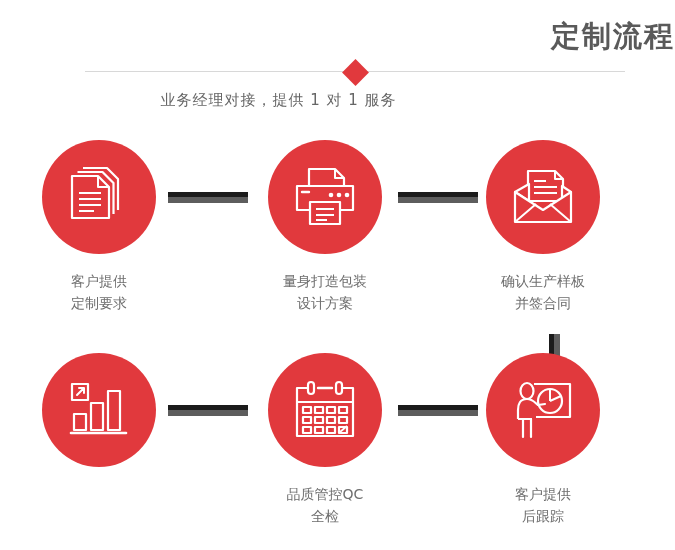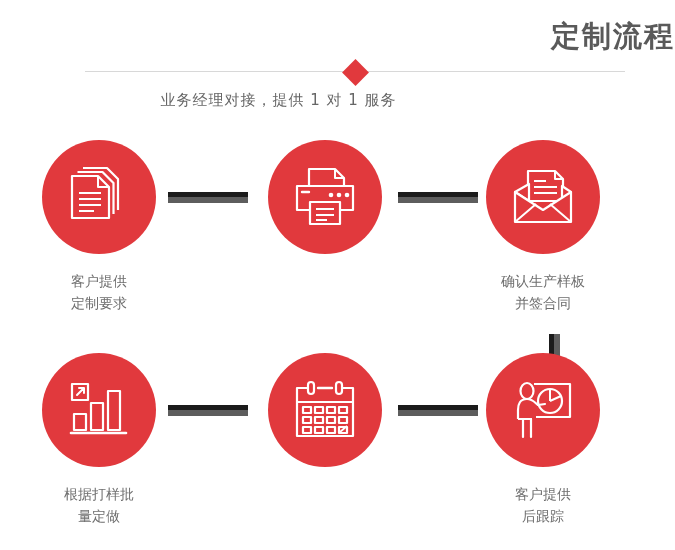--- a/index.html
+++ b/index.html
@@ -214,20 +214,22 @@
           <path d="M42 3 V12 H51" stroke-width="2"></path>
           <path d="M4 20 H60 V44 H4 Z"></path>
           <path d="M9 26 H16" stroke-width="2.4" stroke-linecap="round"></path>
           <circle cx="38" cy="29" r="2.3" fill="#ffffff" stroke="none"></circle>
           <circle cx="46" cy="29" r="2.3" fill="#ffffff" stroke="none"></circle>
           <circle cx="54" cy="29" r="2.3" fill="#ffffff" stroke="none"></circle>
           <path d="M17 36 H47 V58 H17 Z" fill="#e1393d"></path>
           <path d="M23 43 H41 M23 49 H41 M23 54 H34" stroke-width="2" stroke-linecap="butt"></path>
         </svg>
       </div>
+      <div class="step-label">量身打造包装
+设计方案</div>
     </div>
 
     <div class="connector-h after-col-2">
       <div class="bar-dark"></div>
       <div class="bar-light"></div>
     </div>
 
     <div class="step col-3">
       <div class="step-circle">
         <svg width="64" height="58" viewBox="0 0 64 58" fill="none" stroke="#ffffff" stroke-width="2.2" stroke-linejoin="round">
@@ -256,22 +258,20 @@
       <div class="step-circle">
         <svg width="60" height="58" viewBox="0 0 60 58" fill="none" stroke="#ffffff" stroke-width="2.2" stroke-linejoin="round">
           <path d="M3 3 H19 V19 H3 Z"></path>
           <path d="M8 14 L15 7 M15 7 H10 M15 7 V12" stroke-width="2" stroke-linecap="round"></path>
           <path d="M5 33 H17 V49 H5 Z"></path>
           <path d="M22 22 H34 V49 H22 Z"></path>
           <path d="M39 10 H51 V49 H39 Z"></path>
           <path d="M2 52 H57" stroke-width="2.6" stroke-linecap="round"></path>
         </svg>
       </div>
-      <div class="step-label">根据打样批
-量定做</div>
     </div>
 
     <div class="connector-h after-col-1">
       <div class="bar-dark"></div>
       <div class="bar-light"></div>
     </div>
 
     <div class="step col-2">
       <div class="step-circle">
         <svg width="62" height="60" viewBox="0 0 62 60" fill="none" stroke="#ffffff" stroke-width="2.2" stroke-linejoin="round">
@@ -289,20 +289,22 @@
           <rect x="21" y="37" width="8" height="6"></rect>
           <rect x="33" y="37" width="8" height="6"></rect>
           <rect x="45" y="37" width="8" height="6"></rect>
           <rect x="9" y="47" width="8" height="6"></rect>
           <rect x="21" y="47" width="8" height="6"></rect>
           <rect x="33" y="47" width="8" height="6"></rect>
           <path d="M45 47 H53 V53 H45 Z"></path>
           <path d="M46 52 L53 46" stroke-width="1.8"></path>
         </svg>
       </div>
+      <div class="step-label">品质管控QC
+全检</div>
     </div>
 
     <div class="connector-h after-col-2">
       <div class="bar-dark"></div>
       <div class="bar-light"></div>
     </div>
 
     <div class="step col-3">
       <div class="step-circle">
         <svg width="62" height="62" viewBox="0 0 62 62" fill="none" stroke="#ffffff" stroke-width="2.2" stroke-linejoin="round">

